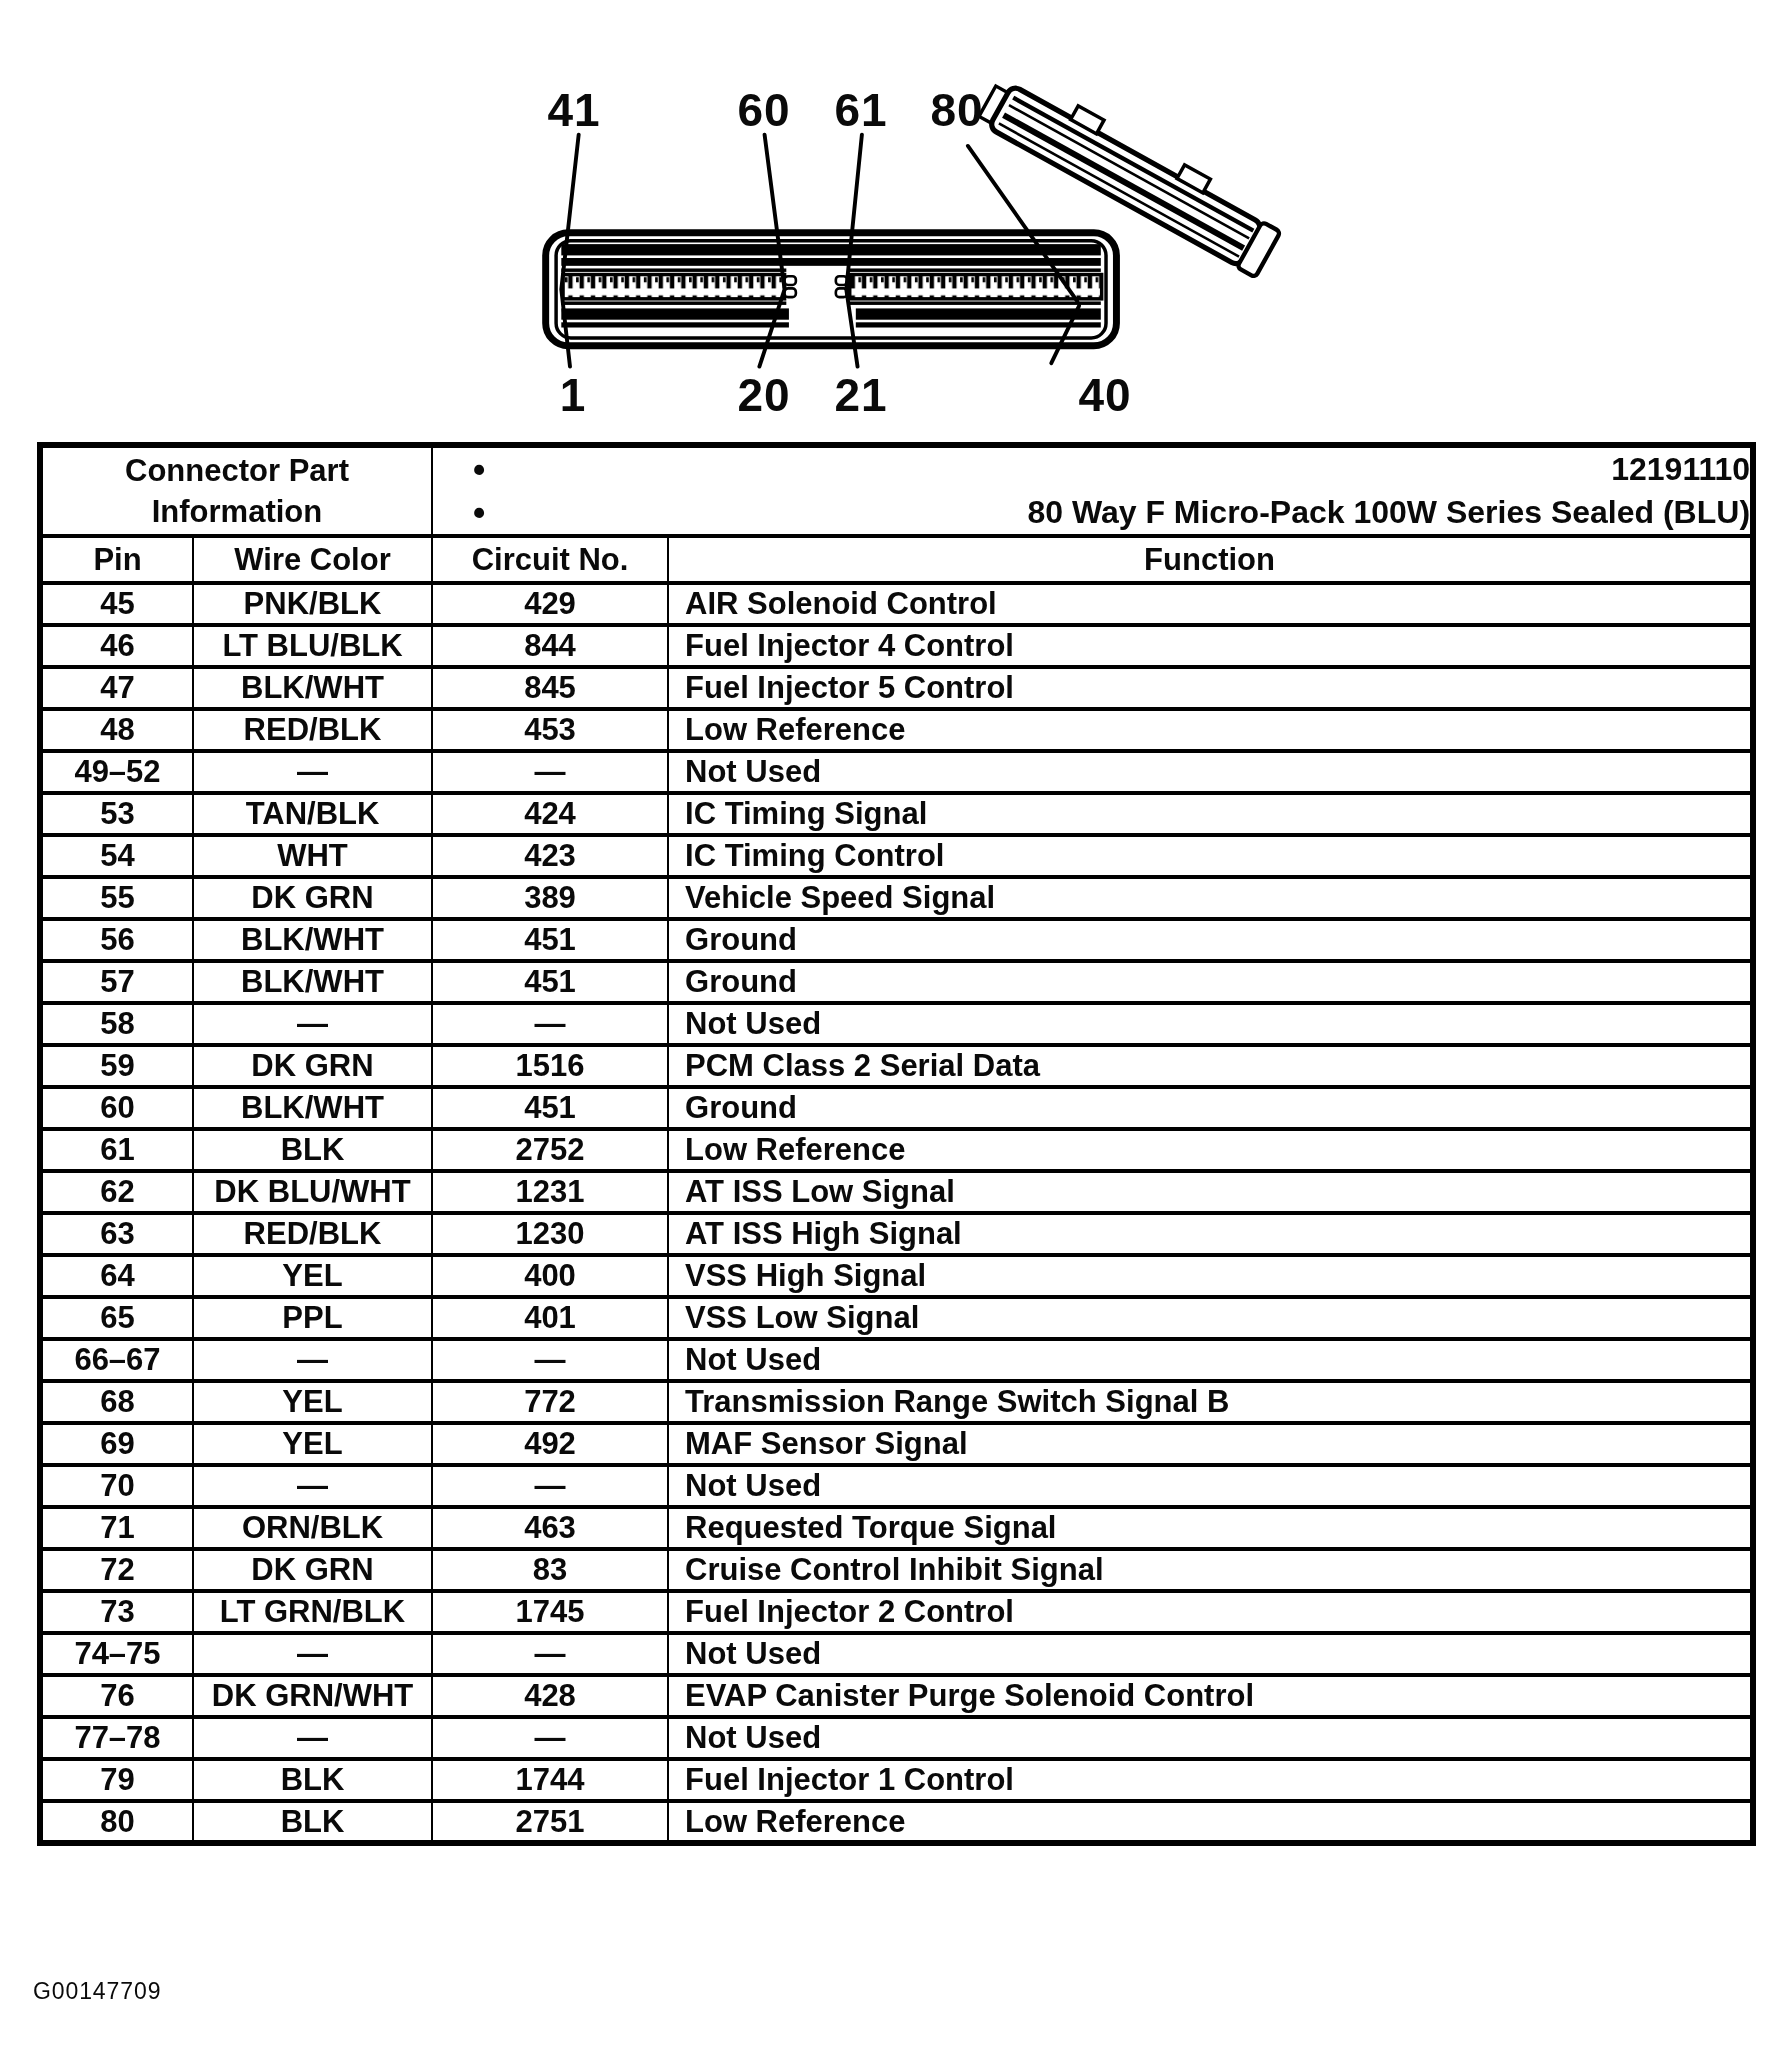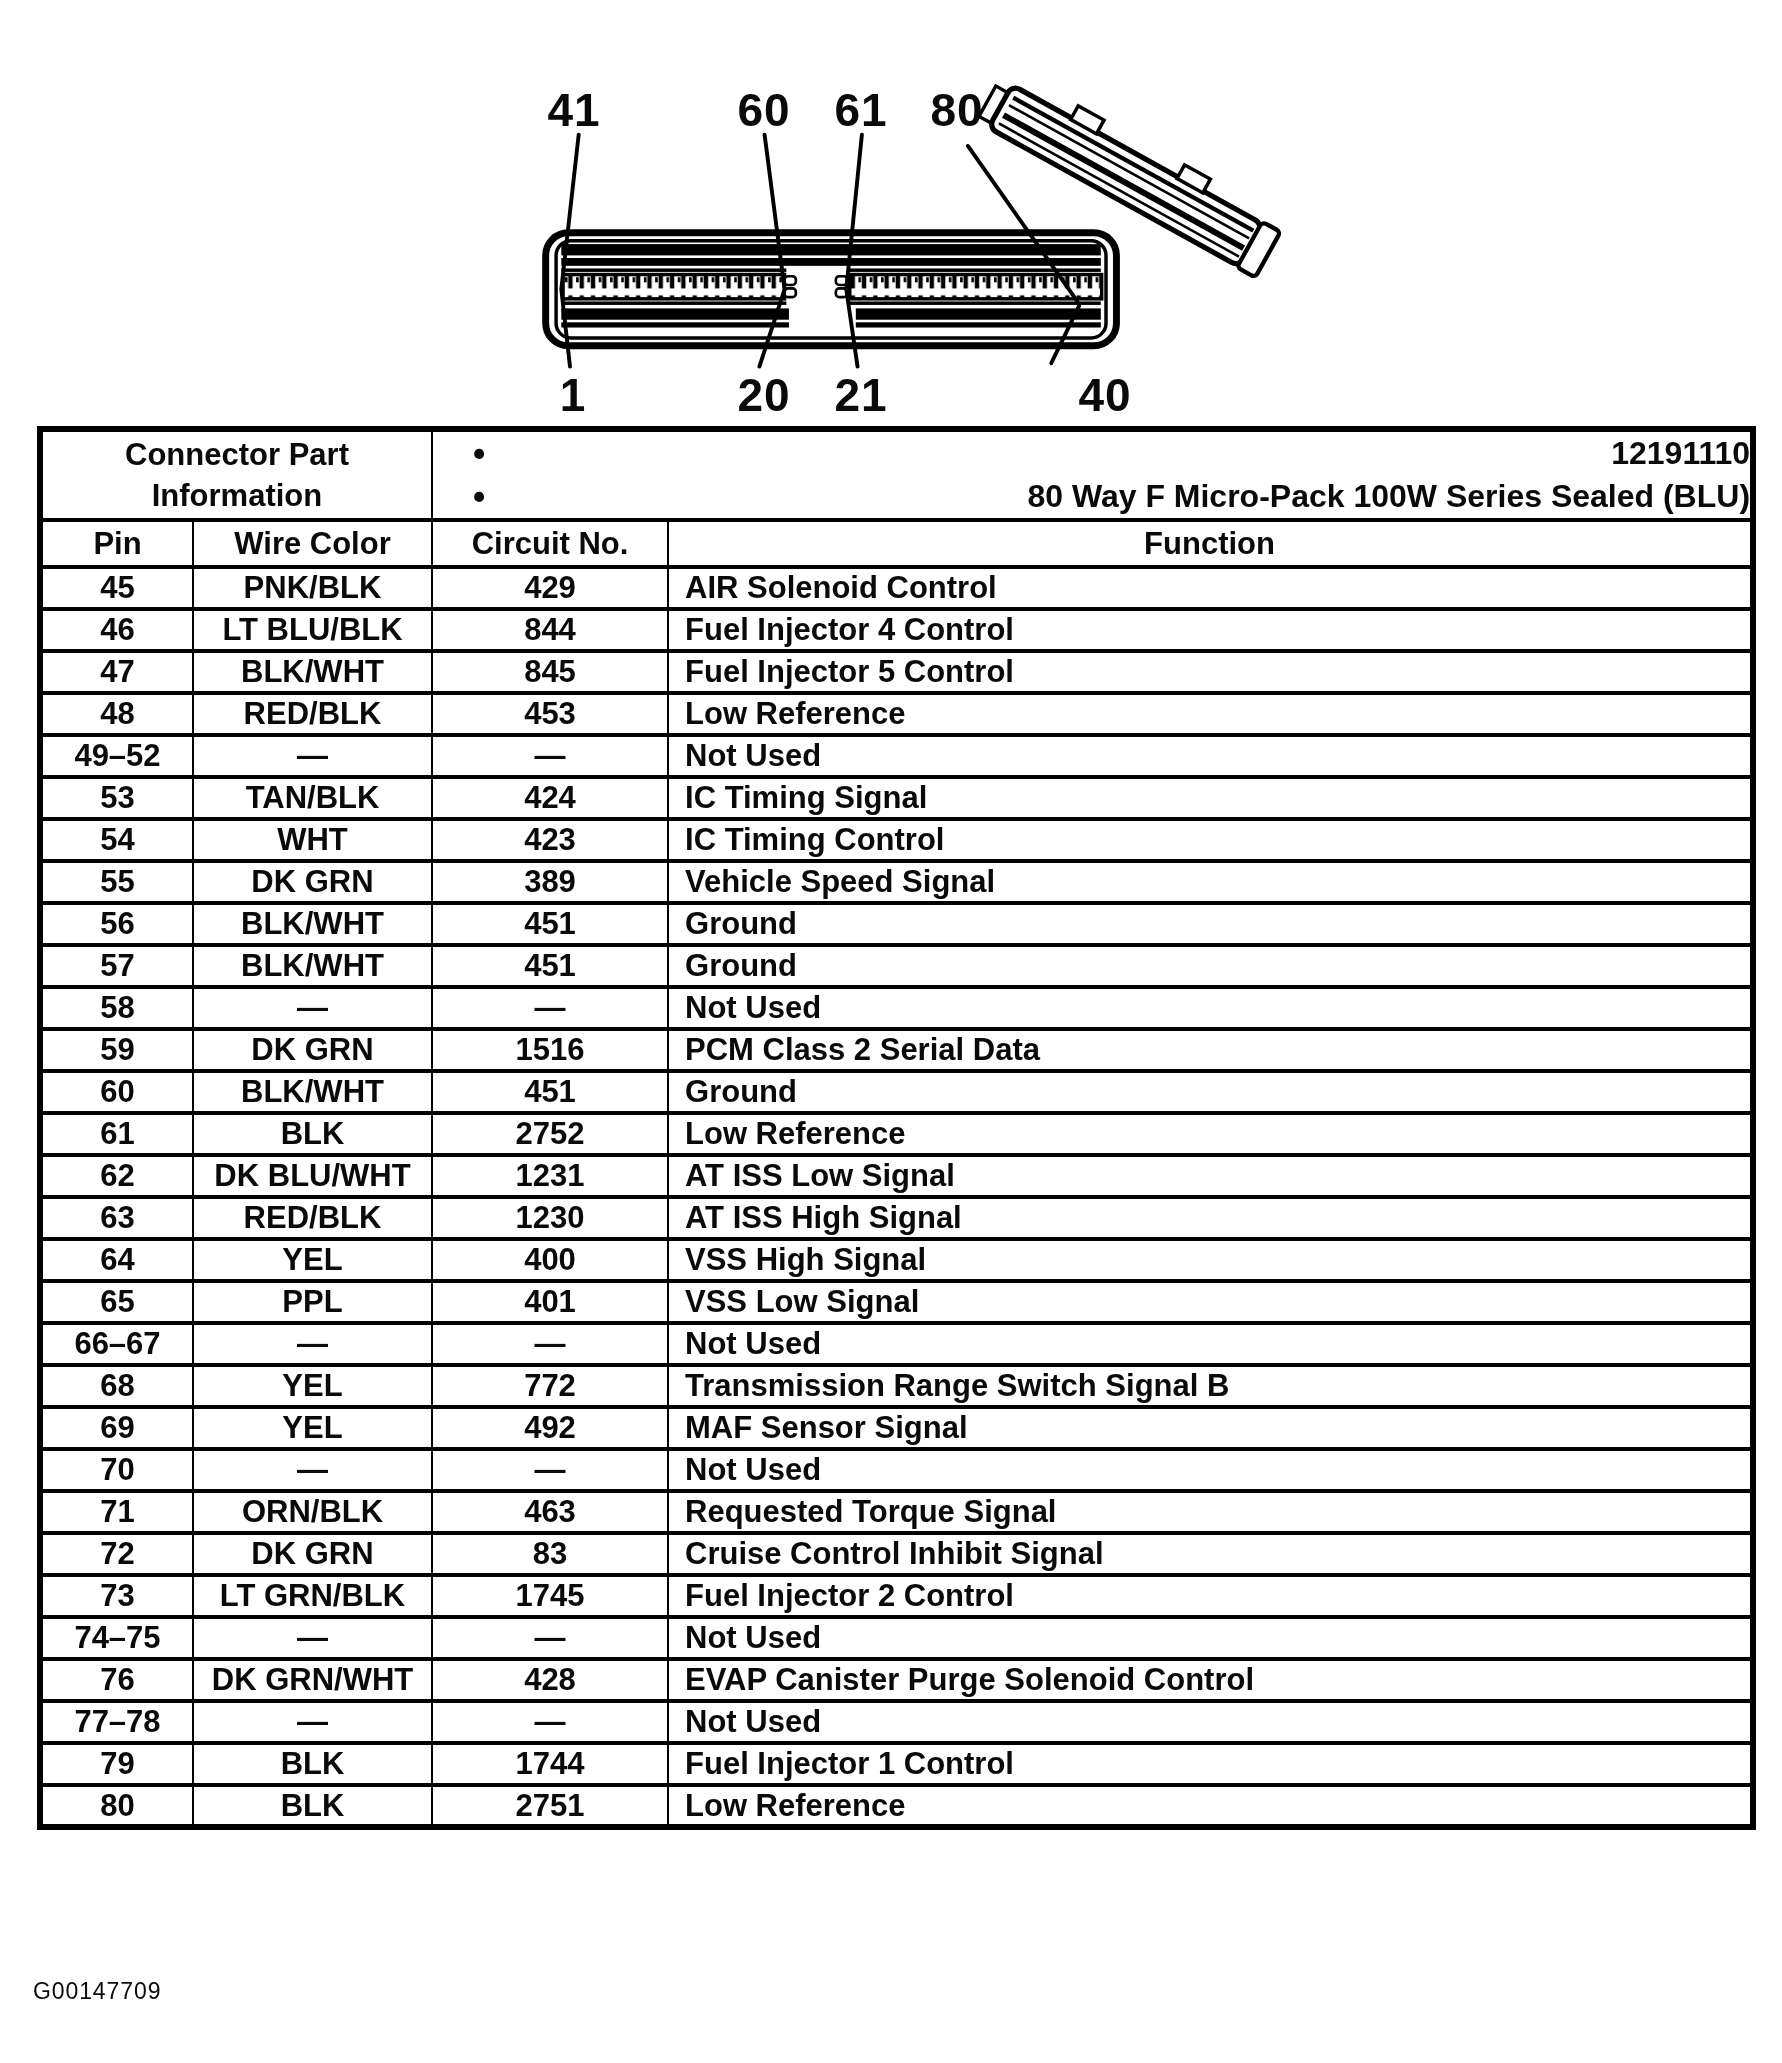--- a/index.html
+++ b/index.html
@@ -18,21 +18,21 @@
     position: absolute;
     transform: translateX(-50%);
     font-size: 46px;
     font-weight: bold;
     letter-spacing: 0.9px;
     white-space: nowrap;
   }
   
   table.pinout {
     position: absolute;
-    left: 37px; top: 426px;
+    left: 37px; top: 442px;
     width: 1713px;
     border-collapse: collapse;
     table-layout: fixed;
     border: 6px solid #000;
   }
   table.pinout td {
     border: 2.6px solid #000;
     border-top-width: 4.3px;
     border-bottom-width: 4.3px;
     font-size: 31px;

